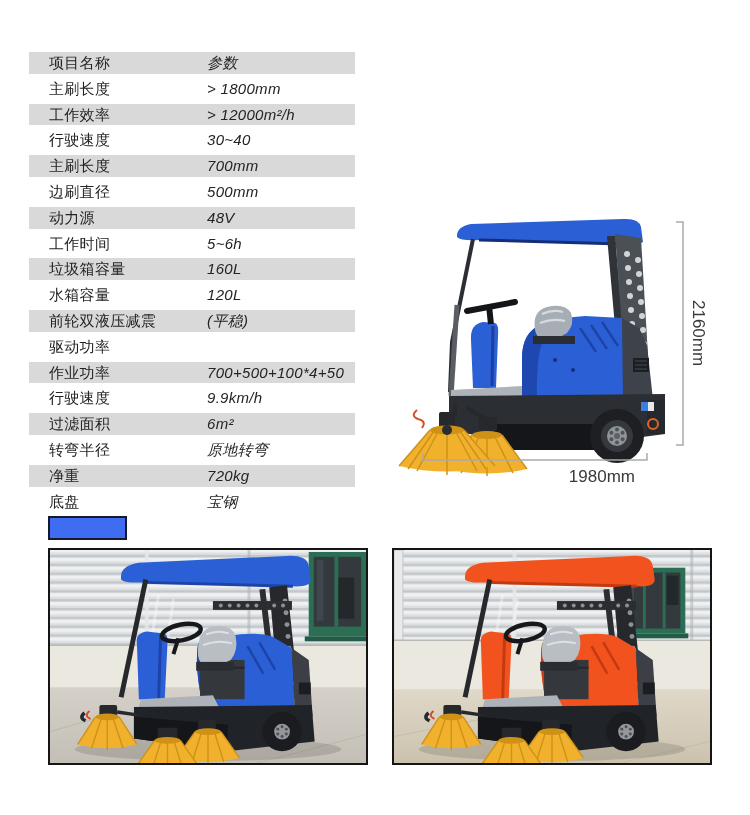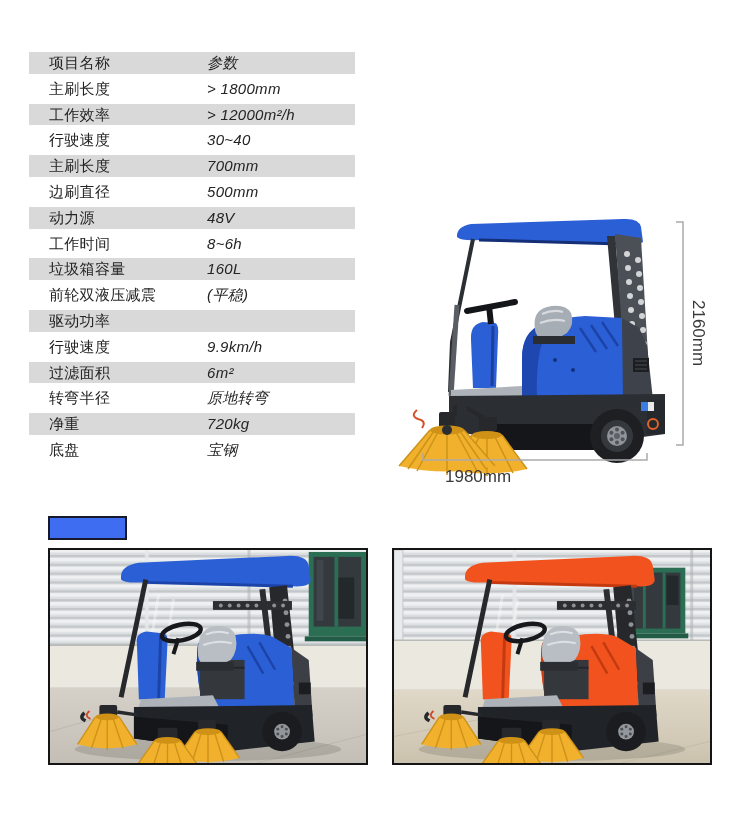--- a/index.html
+++ b/index.html
@@ -15,21 +15,21 @@
             border-top:2px solid #fff;border-bottom:2px solid #fff;line-height:21.8px;}
   .spec-label{width:158px;padding-left:20px;white-space:nowrap;}
   .spec-value{flex:1;white-space:nowrap;font-style:italic;}
 
   
   .main-product{position:absolute;left:395px;top:210px;width:320px;height:295px;}
   .main-product svg{position:absolute;left:0;top:0;}
   .dim-height{position:absolute;left:293px;top:52px;height:142px;
               writing-mode:vertical-rl;text-orientation:mixed;
               font-size:17px;color:var(--dim-text,#3a3a3a);text-align:center;}
-  .dim-length{position:absolute;left:50px;top:257px;width:176px;text-align:left;
+  .dim-length{position:absolute;left:64px;top:257px;width:176px;text-align:right;
               font-size:17px;color:var(--dim-text,#3a3a3a);}
 
   
   .swatch{position:absolute;left:48px;top:516px;width:79px;height:24px;box-sizing:border-box;
           background:var(--swatch-blue,#3f6df2);border:2px solid var(--swatch-border,#17182b);}
 
   
   .photo{position:absolute;top:548px;width:320px;height:217px;box-sizing:border-box;
          border:2px solid #151515;background:#dfe1e2;}
   .photo svg{display:block;width:100%;height:100%;}
@@ -83,32 +83,40 @@
     <div class="spec-row">
         <div class="spec-label">边刷直径</div>
         <div class="spec-value">500mm</div>
       </div>
     <div class="spec-row">
         <div class="spec-label">动力源</div>
         <div class="spec-value">48V</div>
       </div>
     <div class="spec-row">
         <div class="spec-label">工作时间</div>
-        <div class="spec-value">8~6h</div>
+        <div class="spec-value">5~6h</div>
       </div>
     <div class="spec-row">
         <div class="spec-label">垃圾箱容量</div>
         <div class="spec-value">160L</div>
       </div>
     <div class="spec-row">
+        <div class="spec-label">水箱容量</div>
+        <div class="spec-value">120L</div>
+      </div>
+    <div class="spec-row">
         <div class="spec-label">前轮双液压减震</div>
         <div class="spec-value">(平稳)</div>
       </div>
     <div class="spec-row">
         <div class="spec-label">驱动功率</div>
+      </div>
+    <div class="spec-row">
+        <div class="spec-label">作业功率</div>
+        <div class="spec-value">700+500+100*4+50</div>
       </div>
     <div class="spec-row">
         <div class="spec-label">行驶速度</div>
         <div class="spec-value">9.9km/h</div>
       </div>
     <div class="spec-row">
         <div class="spec-label">过滤面积</div>
         <div class="spec-value">6m²</div>
       </div>
     <div class="spec-row">

